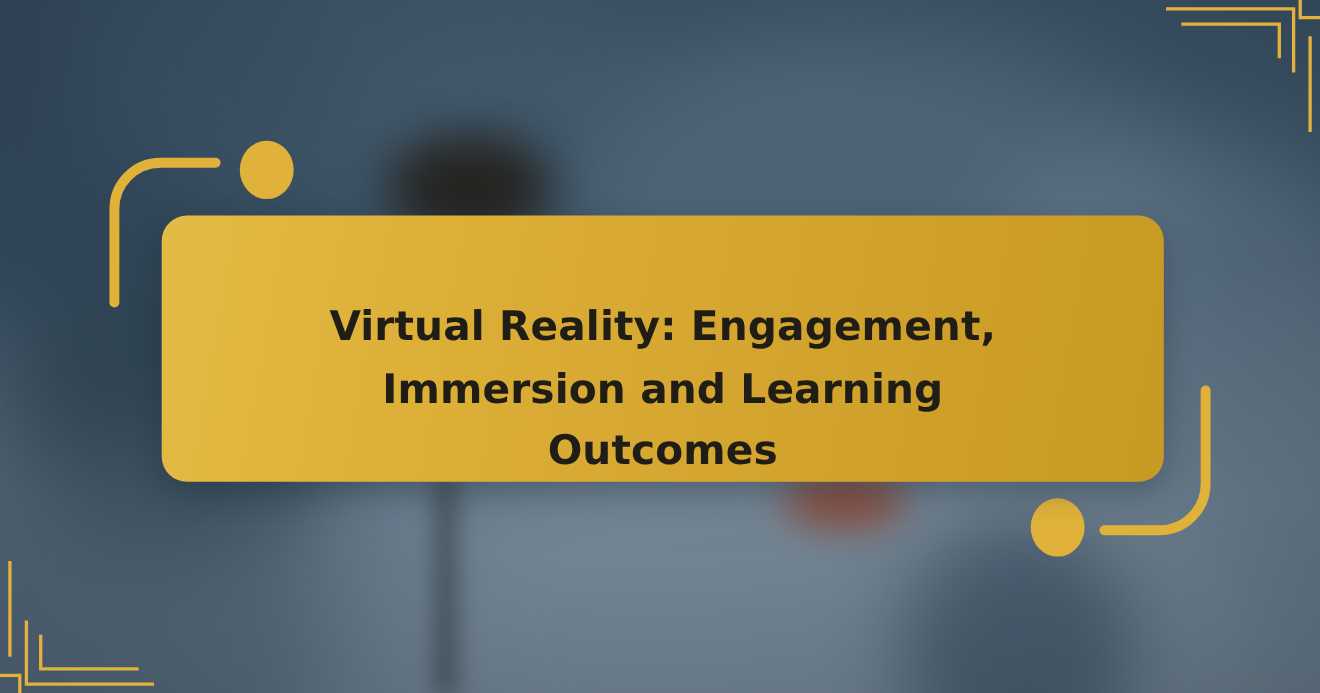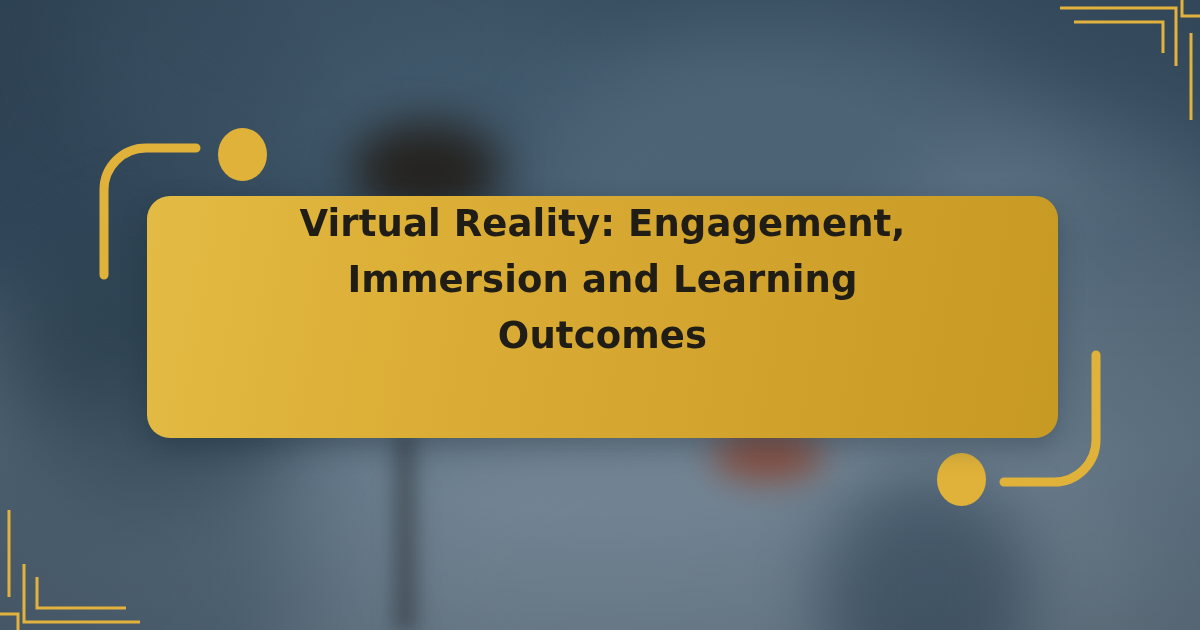--- a/index.html
+++ b/index.html
@@ -136,21 +136,21 @@
   .title-card {
     position: absolute;
     left: 147px;
     top: 196px;
     width: 911px;
     height: 242px;
     border-radius: 23px;
     background: linear-gradient(100deg, #e3bb44 0%, #ddb038 26%, #d4a52f 58%, #c79a24 100%);
     box-shadow: 0 10px 26px rgba(20,32,42,.30);
     display: flex;
-    align-items: flex-start;
+    align-items: flex-end;
     justify-content: center;
     box-sizing: border-box;
     padding: 0 100px;
   }
   .title-text {
     margin: 0;
     text-align: center;
     color: #201d16;
     font-size: 37px;
     font-weight: 600;

